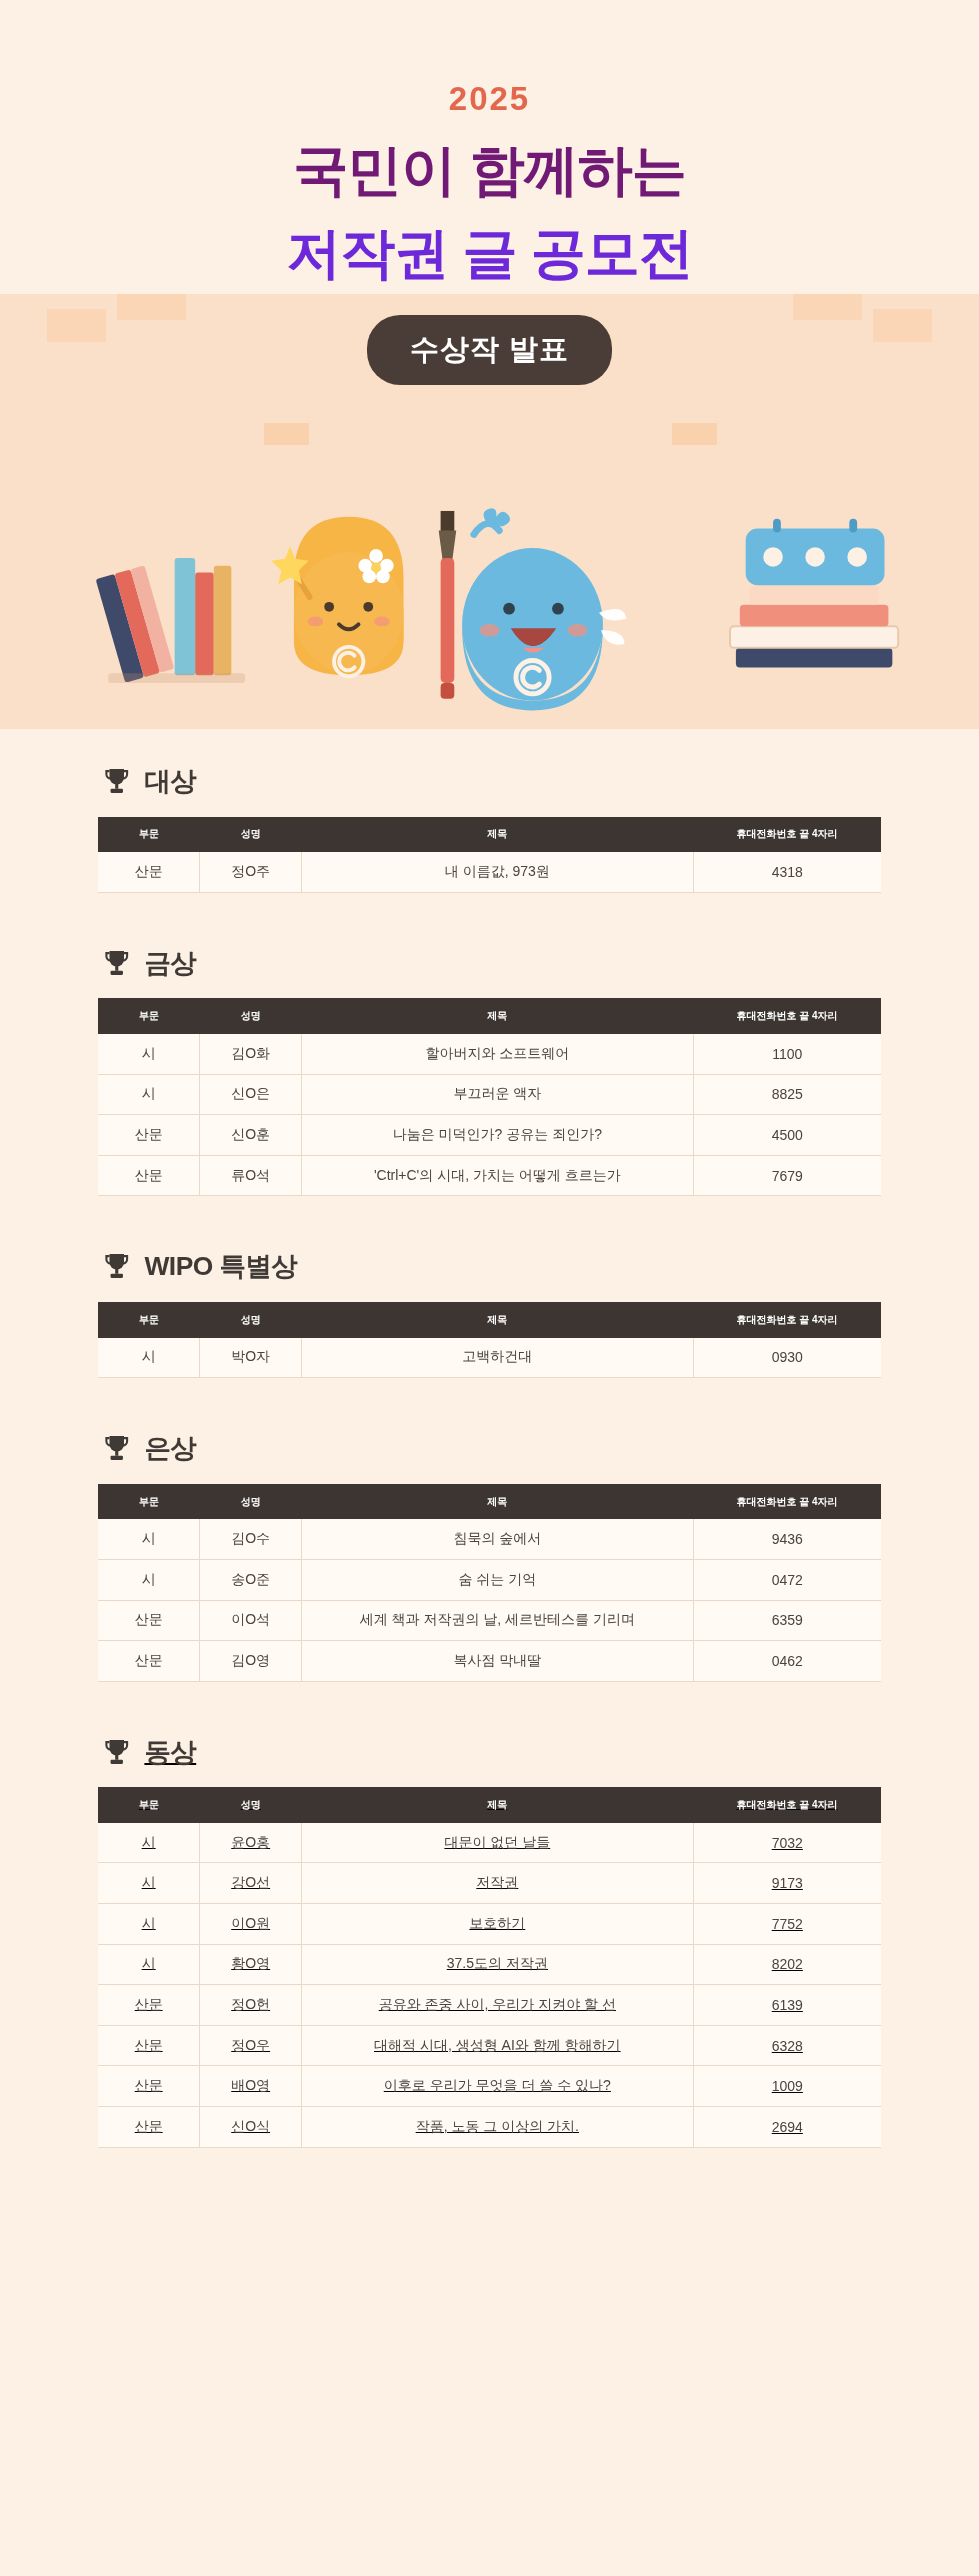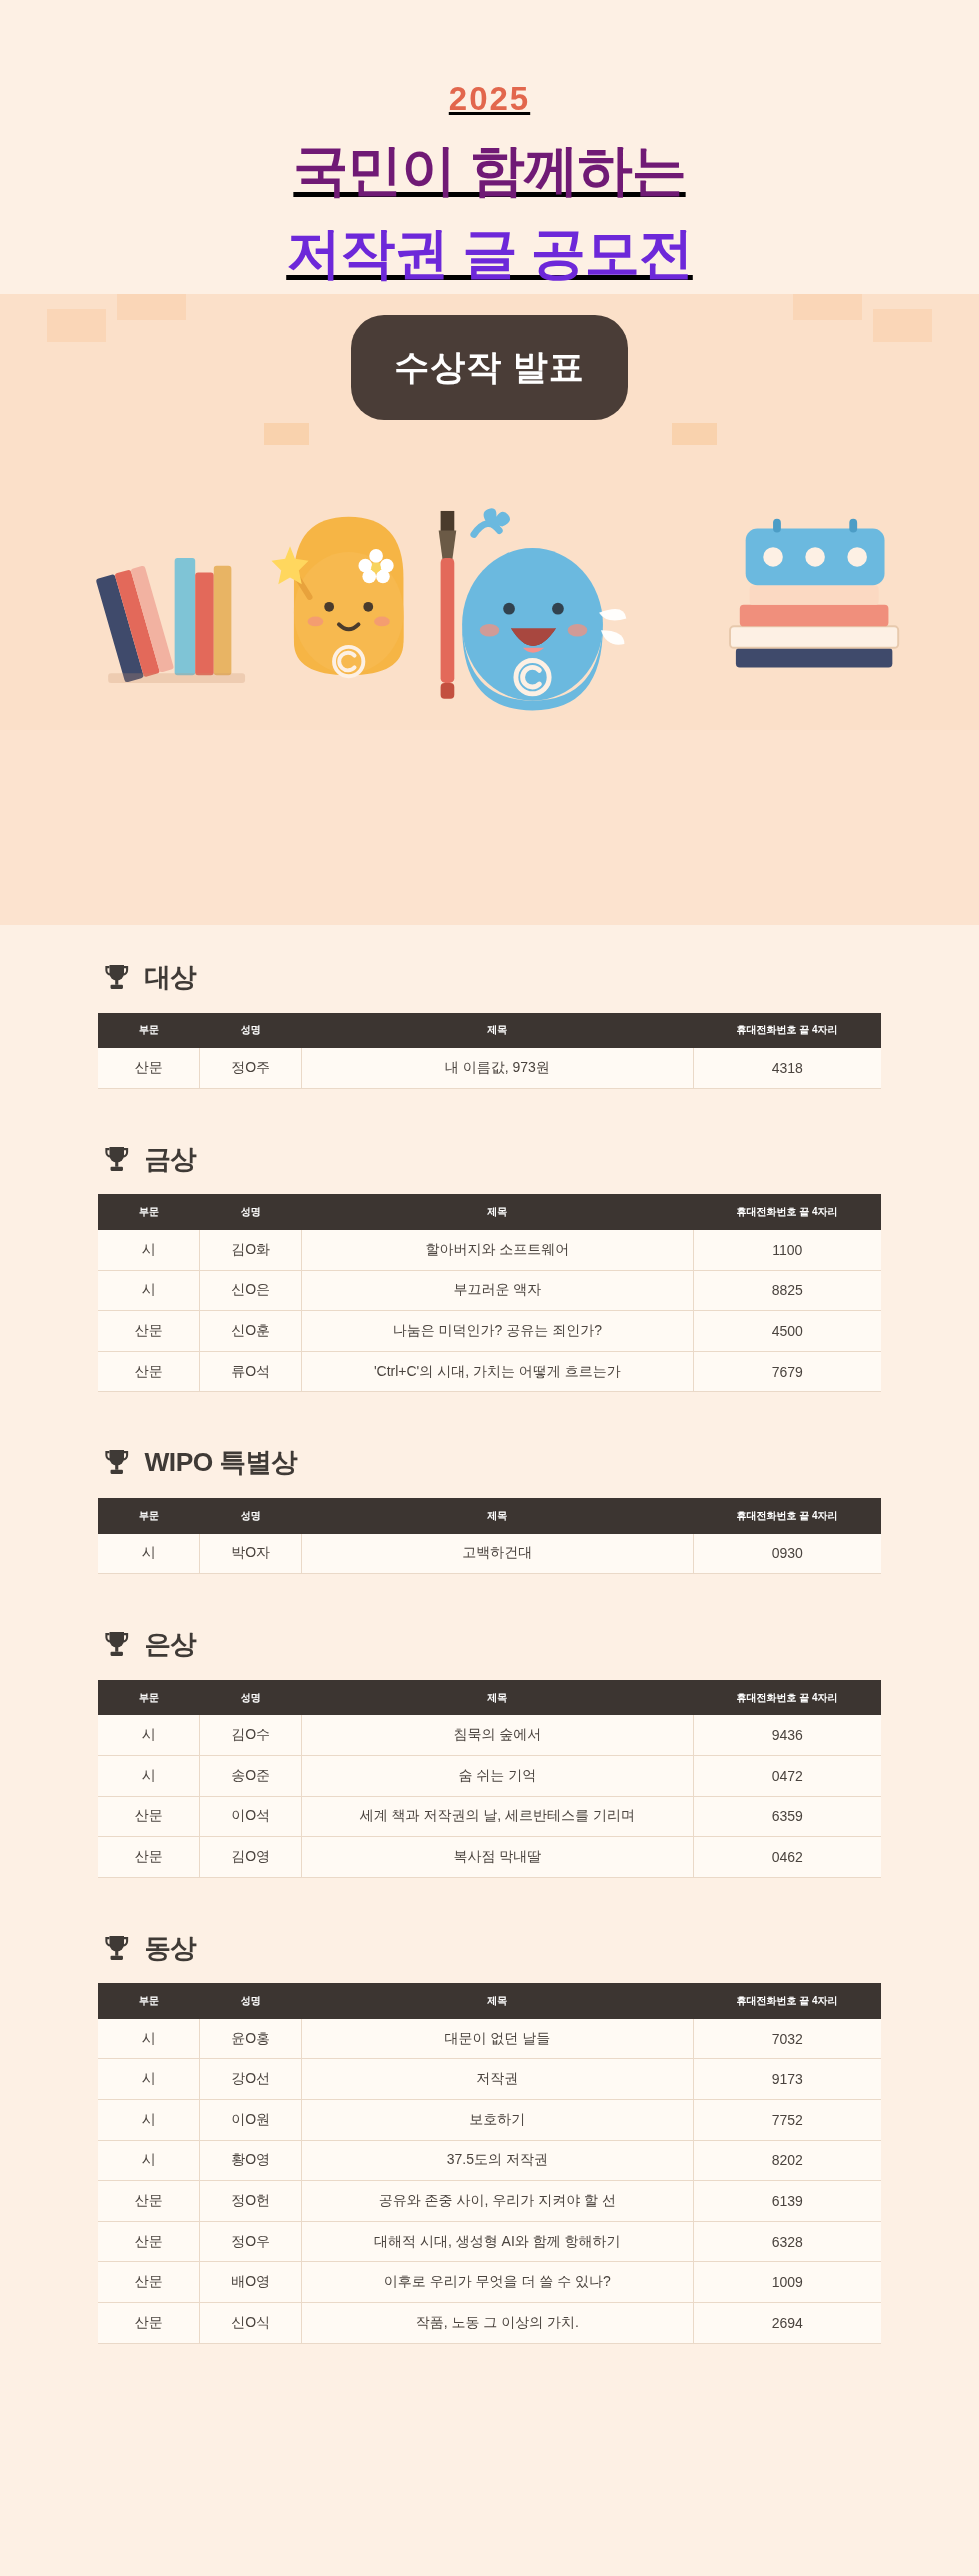--- a/index.html
+++ b/index.html
@@ -15,24 +15,23 @@
     height: 2576px;
     margin: 0 auto;
     background: #fdf0e4;
     overflow: hidden;
   }
 
   
   .hero {
     position: relative;
     width: 100%;
-    height: 925px;
+    height: 729px;
     background: #fce3cf;
     overflow: hidden;
-    text-decoration: underline;
   }
   .hero-top {
     position: absolute;
     top: 0; left: 0; right: 0;
     height: 294px;
     background: #fdf0e4;
   }
   .hero-mid {
     position: absolute;
     top: 294px; left: 0; right: 0;
@@ -70,46 +69,46 @@
   .title2 {
     margin-top: 9.8px;
     font-size: 55px;
     font-weight: 800;
     color: #6d28d9;
     letter-spacing: -1px;
   }
   .pill {
     display: inline-block;
     margin-top: 23.5px;
-    padding: 29px 43px;
+    padding: 15px 43px;
     border-radius: 33px;
     background: #4a3d37;
     color: #ffffff;
-    font-size: 35px;
+    font-size: 29px;
     font-weight: 700;
     letter-spacing: 1px;
   }
 
   
   .scene {
     position: absolute;
     left: 0; right: 0;
     top: 421px;
     height: 308px;
     z-index: 4;
   }
 
   
   .content {
     position: relative;
     padding: 35px 98px 59px 98px;
     background: #fdf0e4;
   }
   .section { margin-bottom: 53px; }
-  .section:last-child { margin-bottom: 14px; }
+  .section:last-child { margin-bottom: 14px; text-decoration: underline; }
 
   .sec-head {
     display: flex;
     align-items: center;
     gap: 15px;
     margin-bottom: 17.6px;
     padding-left: 5.9px;
   }
   .trophy { width: 25.5px; height: 29px; display: block; }
   .sec-title {

